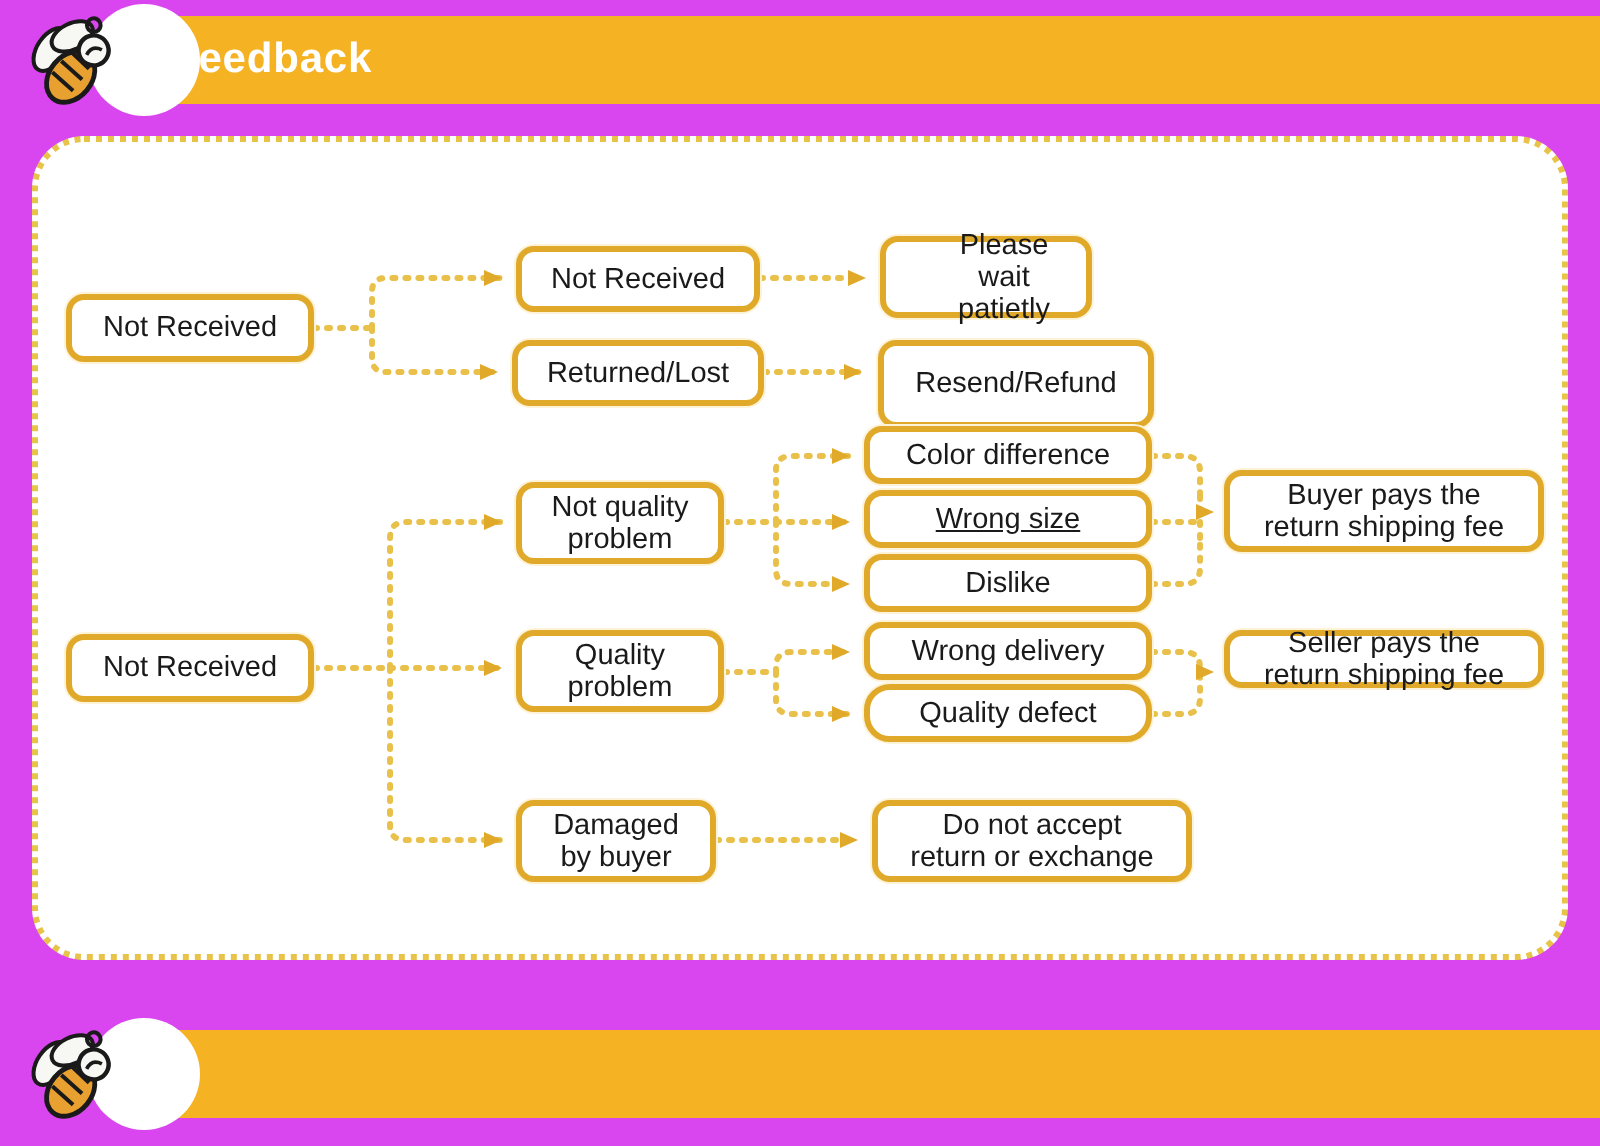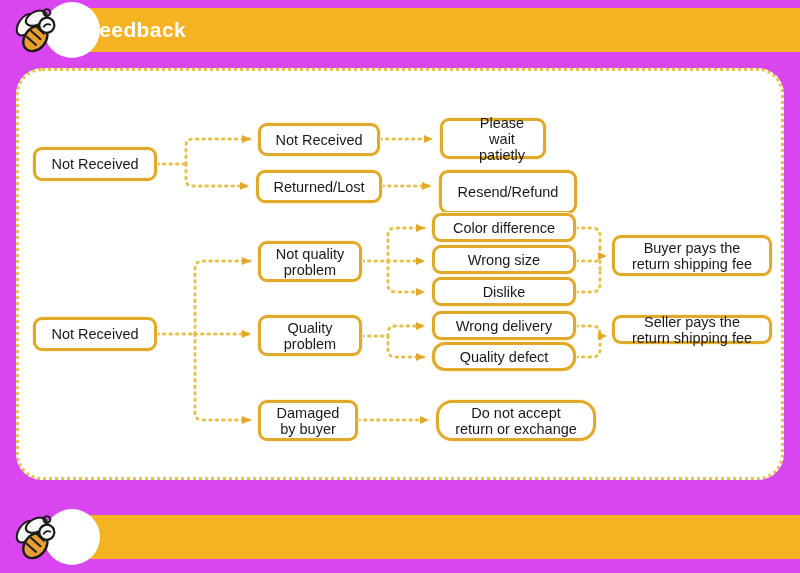--- a/index.html
+++ b/index.html
@@ -205,27 +205,27 @@
       <div class="node" style="left: 33px; top: 147px; width: 124px; height: 34px; border-color: rgb(224, 169, 42);">Not Received</div>
       <div class="node" style="left: 258px; top: 123px; width: 122px; height: 33px; border-color: rgb(224, 169, 42);">Not Received</div>
       <div class="node" style="left: 256px; top: 170px; width: 126px; height: 33px; border-color: rgb(224, 169, 42);">Returned/Lost</div>
       <div class="node two-line" style="left: 440px; top: 118px; width: 106px; height: 41px; border-color: rgb(224, 169, 42); padding-left: 24px;">Please wait<br>patietly</div>
       <div class="node" style="left: 439px; top: 170px; width: 138px; height: 44px; border-color: rgb(224, 169, 42); text-align: right;">Resend/Refund</div>
       <div class="node" style="left: 33px; top: 317px; width: 124px; height: 34px; border-color: rgb(224, 169, 42);">Not Received</div>
       <div class="node two-line" style="left: 258px; top: 241px; width: 104px; height: 41px; border-color: rgb(224, 169, 42);">Not quality<br>problem</div>
       <div class="node two-line" style="left: 258px; top: 315px; width: 104px; height: 41px; border-color: rgb(224, 169, 42);">Quality<br>problem</div>
       <div class="node two-line" style="left: 258px; top: 400px; width: 100px; height: 41px; border-color: rgb(224, 169, 42);">Damaged<br>by buyer</div>
       <div class="node" style="left: 432px; top: 213px; width: 144px; height: 29px; border-color: rgb(224, 169, 42);">Color difference</div>
-      <div class="node" style="left: 432px; top: 245px; width: 144px; height: 29px; border-color: rgb(224, 169, 42);">Wrong size</div>
+      <div class="node" style="left: 432px; top: 245px; width: 144px; height: 29px; border-color: rgb(224, 169, 42); text-decoration: underline;">Wrong size</div>
       <div class="node" style="left: 432px; top: 277px; width: 144px; height: 29px; border-color: rgb(224, 169, 42);">Dislike</div>
       <div class="node" style="left: 432px; top: 311px; width: 144px; height: 29px; border-color: rgb(224, 169, 42);">Wrong delivery</div>
       <div class="node" style="left: 432px; top: 342px; width: 144px; height: 29px; border-color: rgb(224, 169, 42); border-radius: 13px;">Quality defect</div>
       <div class="node two-line" style="left: 612px; top: 235px; width: 160px; height: 41px; border-color: rgb(224, 169, 42);">Buyer pays the<br>return shipping fee</div>
       <div class="node two-line" style="left: 612px; top: 315px; width: 160px; height: 29px; border-color: rgb(224, 169, 42);">Seller pays the<br>return shipping fee</div>
-      <div class="node two-line" style="left: 436px; top: 400px; width: 160px; height: 41px; border-color: rgb(224, 169, 42); border-radius: 16px;">Do not accept<br>return or exchange</div>
+      <div class="node two-line" style="left: 436px; top: 400px; width: 160px; height: 41px; border-color: rgb(224, 169, 42);">Do not accept<br>return or exchange</div>
     </div>
 
   <div class="banner" id="footer-banner">
     <div class="banner-bar"></div>
     <div class="banner-notch"></div>
     <div class="bee-wrap">
       <svg viewBox="0 0 64 56" width="64" height="56">
         <g transform="rotate(-18 32 30)">
           <ellipse cx="25" cy="18" rx="12" ry="7" fill="#f7f7f3" stroke="#1a1a1a" stroke-width="2" transform="rotate(-38 25 18)"></ellipse>
           <ellipse cx="37" cy="15" rx="11" ry="6.5" fill="#f7f7f3" stroke="#1a1a1a" stroke-width="2" transform="rotate(-8 37 15)"></ellipse>

